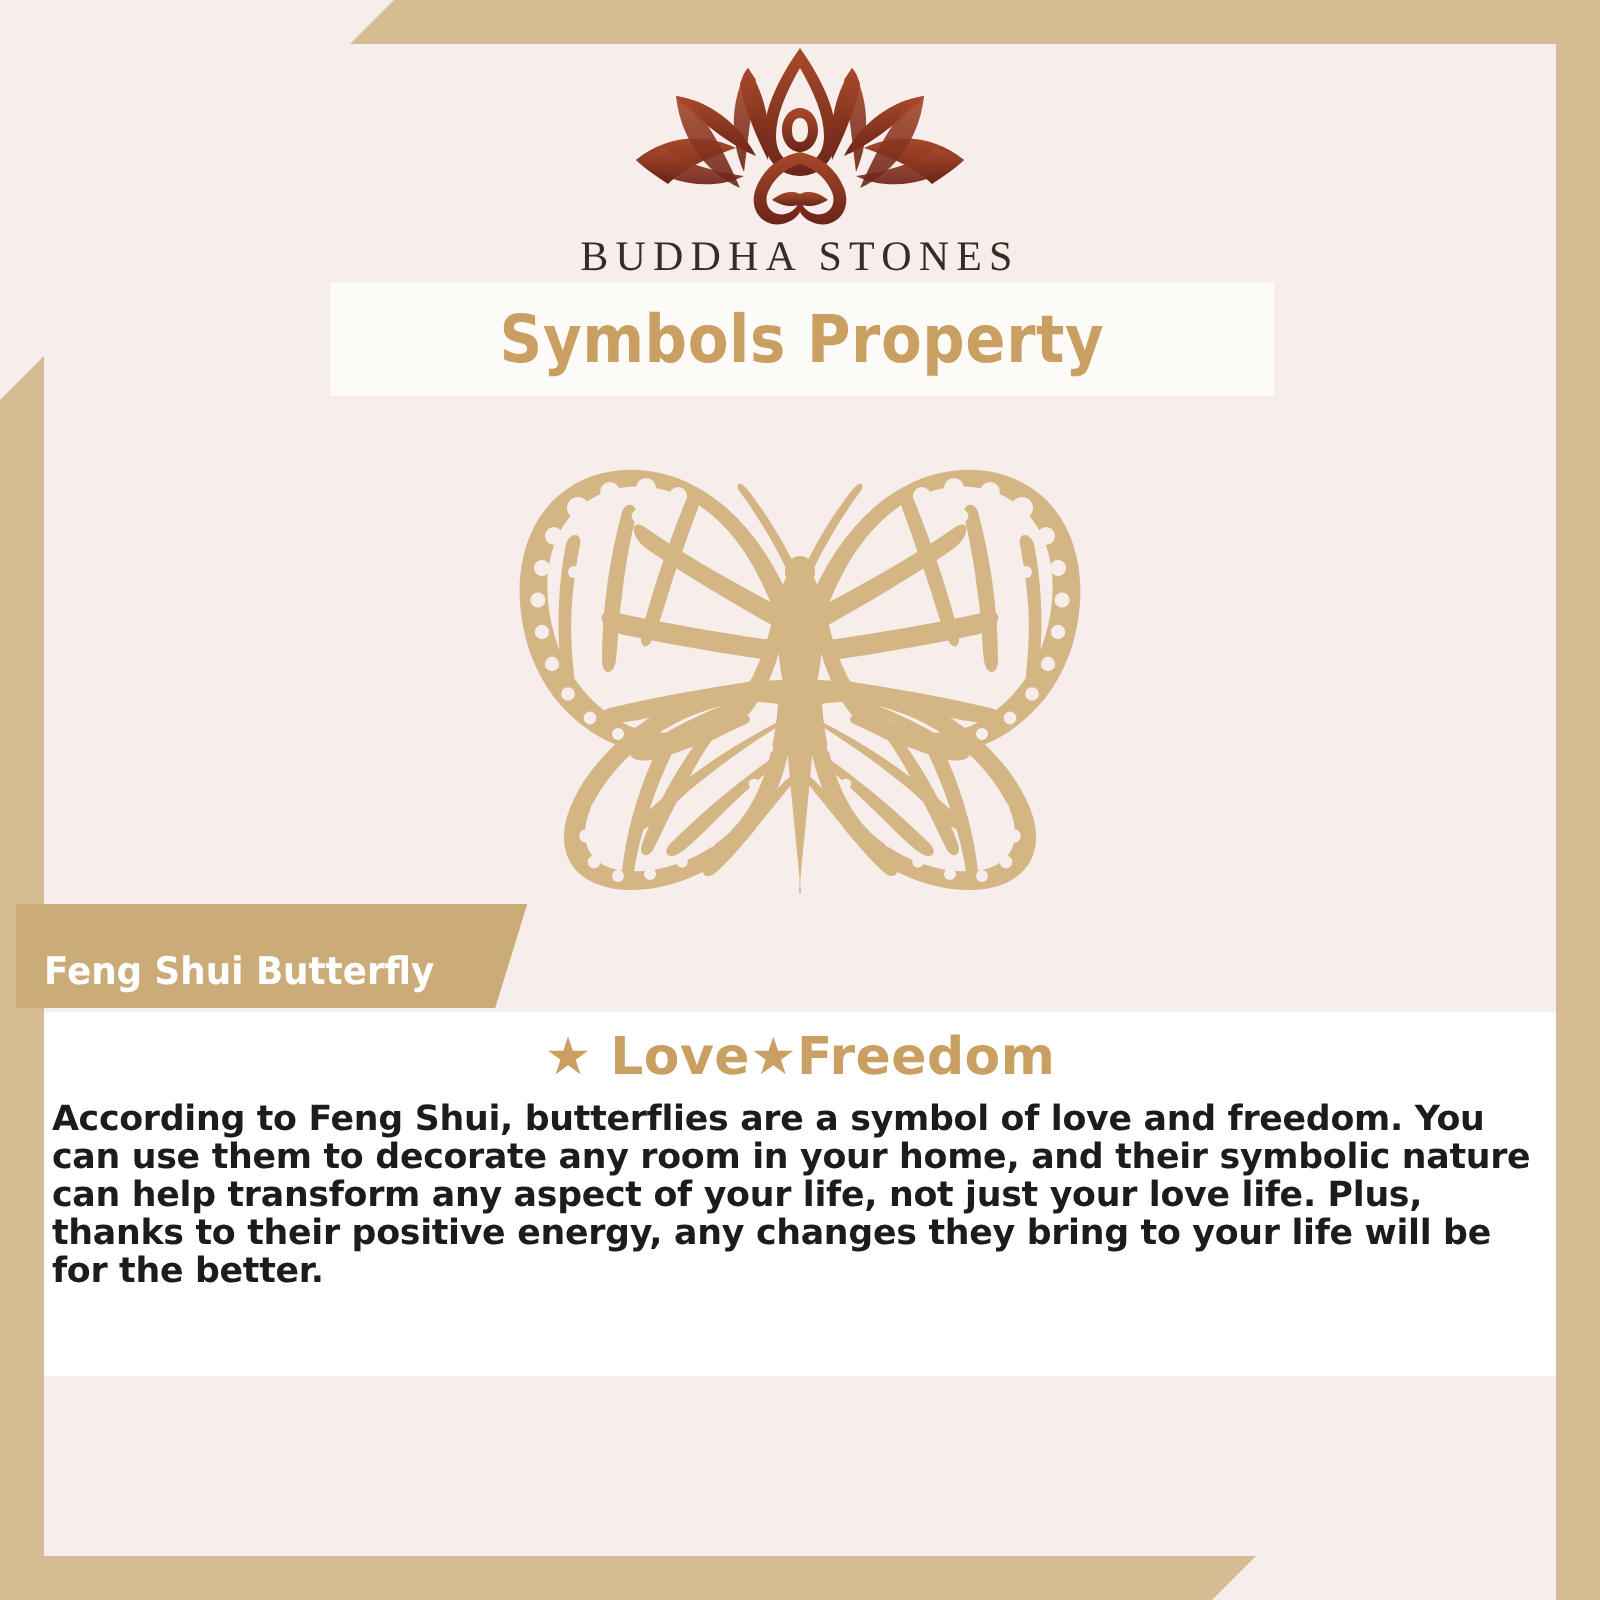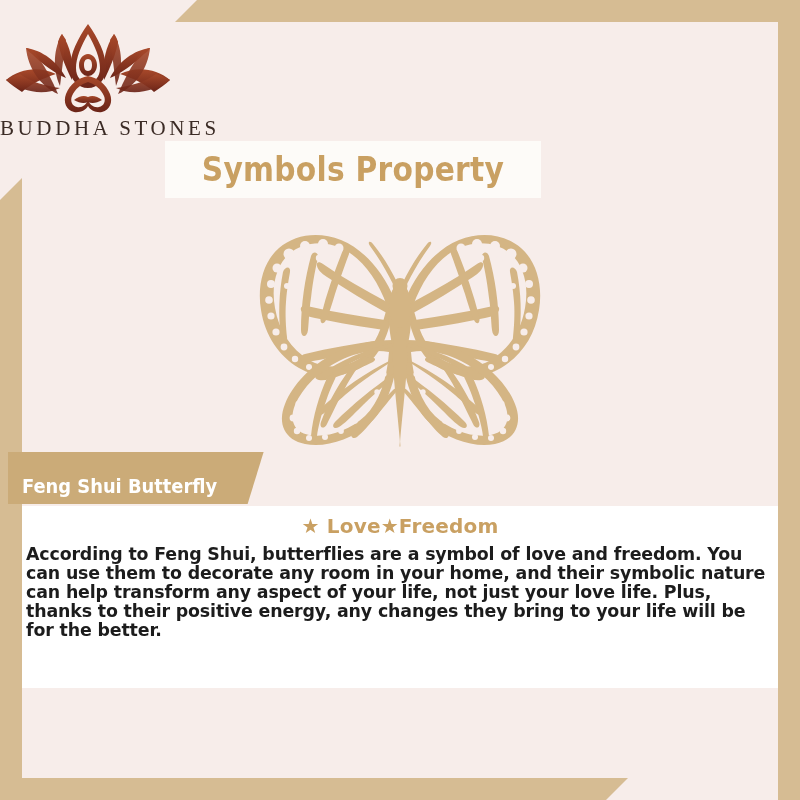--- a/index.html
+++ b/index.html
@@ -66,42 +66,42 @@
     clip-path: polygon(0 0, 100% 0, 100% 100%);
   }
 
   
   .logo-block {
     position: absolute;
     left: 0; right: 0;
     top: 22px;
     display: flex;
     flex-direction: column;
-    align-items: flex-start;
+    align-items: center;
   }
   .logo-mark {
     width: 176px;
     height: 92px;
     display: block;
   }
   .logo-wordmark {
     margin-top: 2px;
     font-family: "Liberation Serif", serif;
     font-size: 21px;
     letter-spacing: 3.6px;
     color: #3b2b25;
     white-space: nowrap;
   }
 
   
   .title-banner {
     position: absolute;
     left: 165px;
     top: 141px;
-    width: 376px;
+    width: 472px;
     height: 57px;
     background: #fdfbf8;
     display: flex;
     align-items: center;
     justify-content: center;
   }
   .title-text {
     font-family: "DejaVu Sans", sans-serif;
     font-weight: bold;
     font-size: 33px;
@@ -158,21 +158,21 @@
     height: 182px;
     background: #ffffff;
   }
 
   .subhead {
     margin: 0;
     padding-top: 8px;
     text-align: center;
     font-family: "DejaVu Sans", sans-serif;
     font-weight: bold;
-    font-size: 20px;
+    font-size: 26px;
     color: #c9a062;
     white-space: nowrap;
     letter-spacing: 0.2px;
   }
 
   .body-copy {
     margin: 0;
     padding: 7px 0 0 4px;
     width: 752px;
     font-family: "DejaVu Sans", sans-serif;

